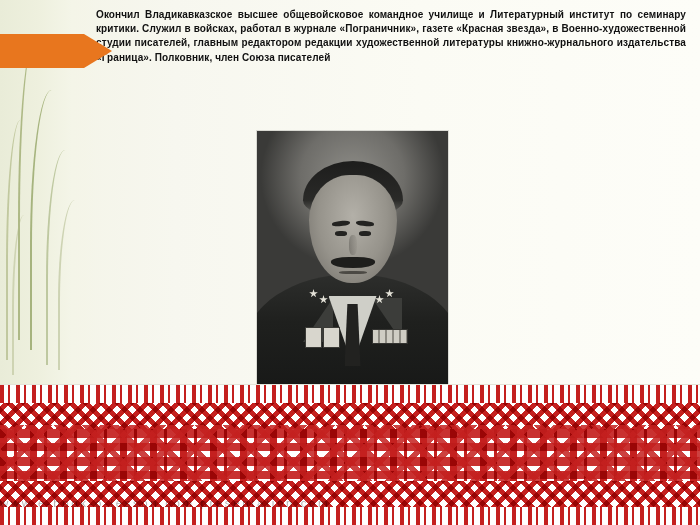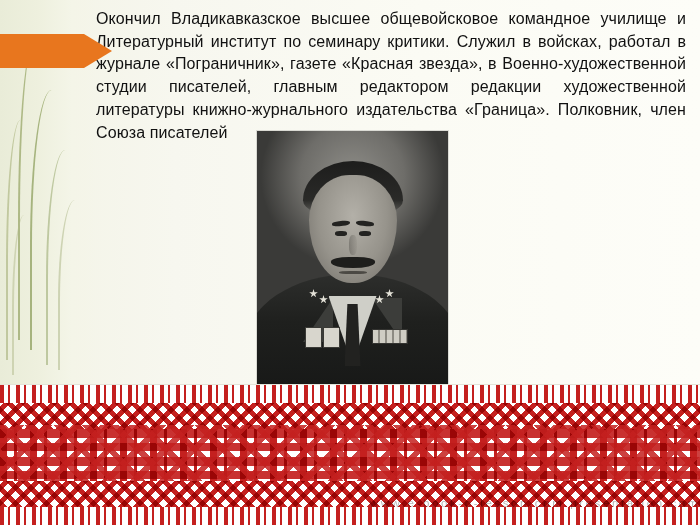--- a/index.html
+++ b/index.html
@@ -68,22 +68,22 @@
     border-left: 28px solid #e8761e;
   }
 
   
   .body-text {
     position: absolute;
     left: 96px;
     top: 8px;
     width: 590px;
     color: #111;
-    font-size: 16px;
-    font-weight: normal;
+    font-size: 10px;
+    font-weight: bold;
     line-height: 1.42;
     text-align: justify;
     text-justify: inter-word;
     letter-spacing: 0.1px;
   }
 
   
   .portrait {
     position: absolute;
     left: 257px;
@@ -288,21 +288,21 @@
       repeating-linear-gradient(45deg, rgba(196,32,31,0.85) 0 6px, rgba(255,255,255,0) 6px 20px),
       repeating-linear-gradient(-45deg, rgba(196,32,31,0.85) 0 6px, rgba(255,255,255,0) 6px 20px);
   }
 
   
   .watermark {
     position: absolute;
     left: 0;
     bottom: 16px;
     width: 700px;
-    text-align: right;
+    text-align: left;
     font-size: 11.5px;
     letter-spacing: 2.6px;
     color: rgba(120,120,120,0.55);
     font-family: "Liberation Sans", sans-serif;
     z-index: 6;
     pointer-events: none;
     mix-blend-mode: multiply;
   }
 </style>
 </head>

